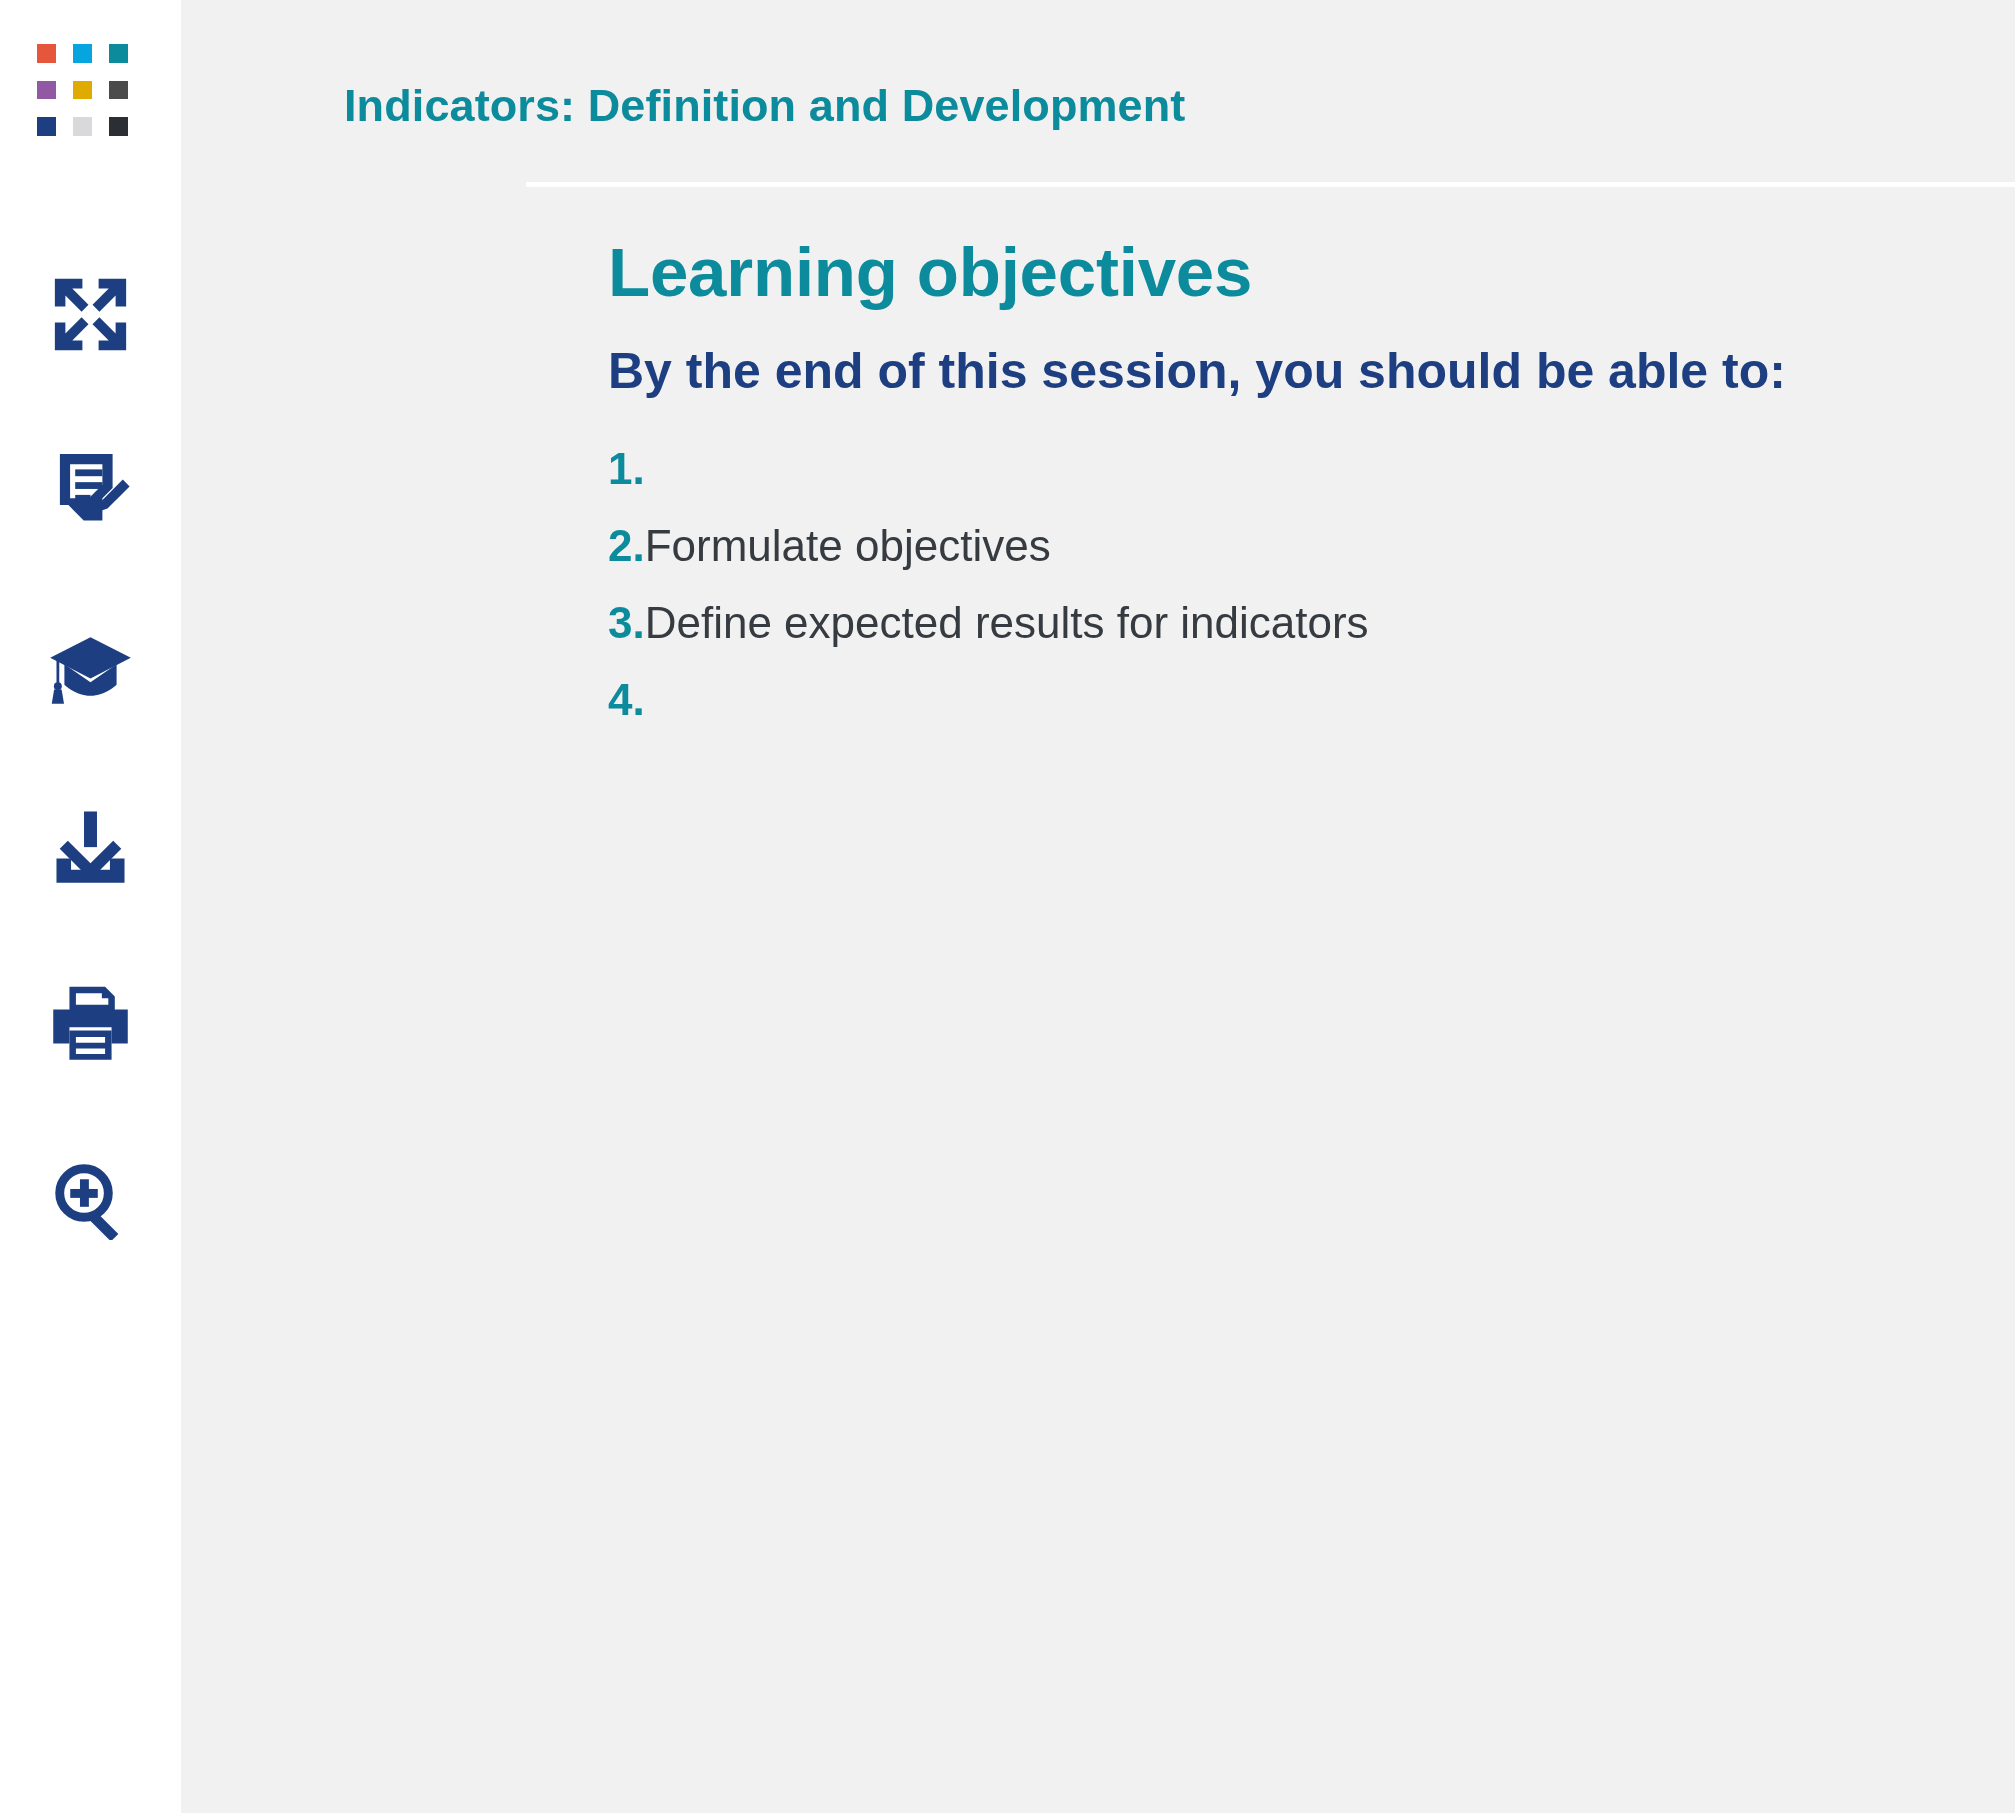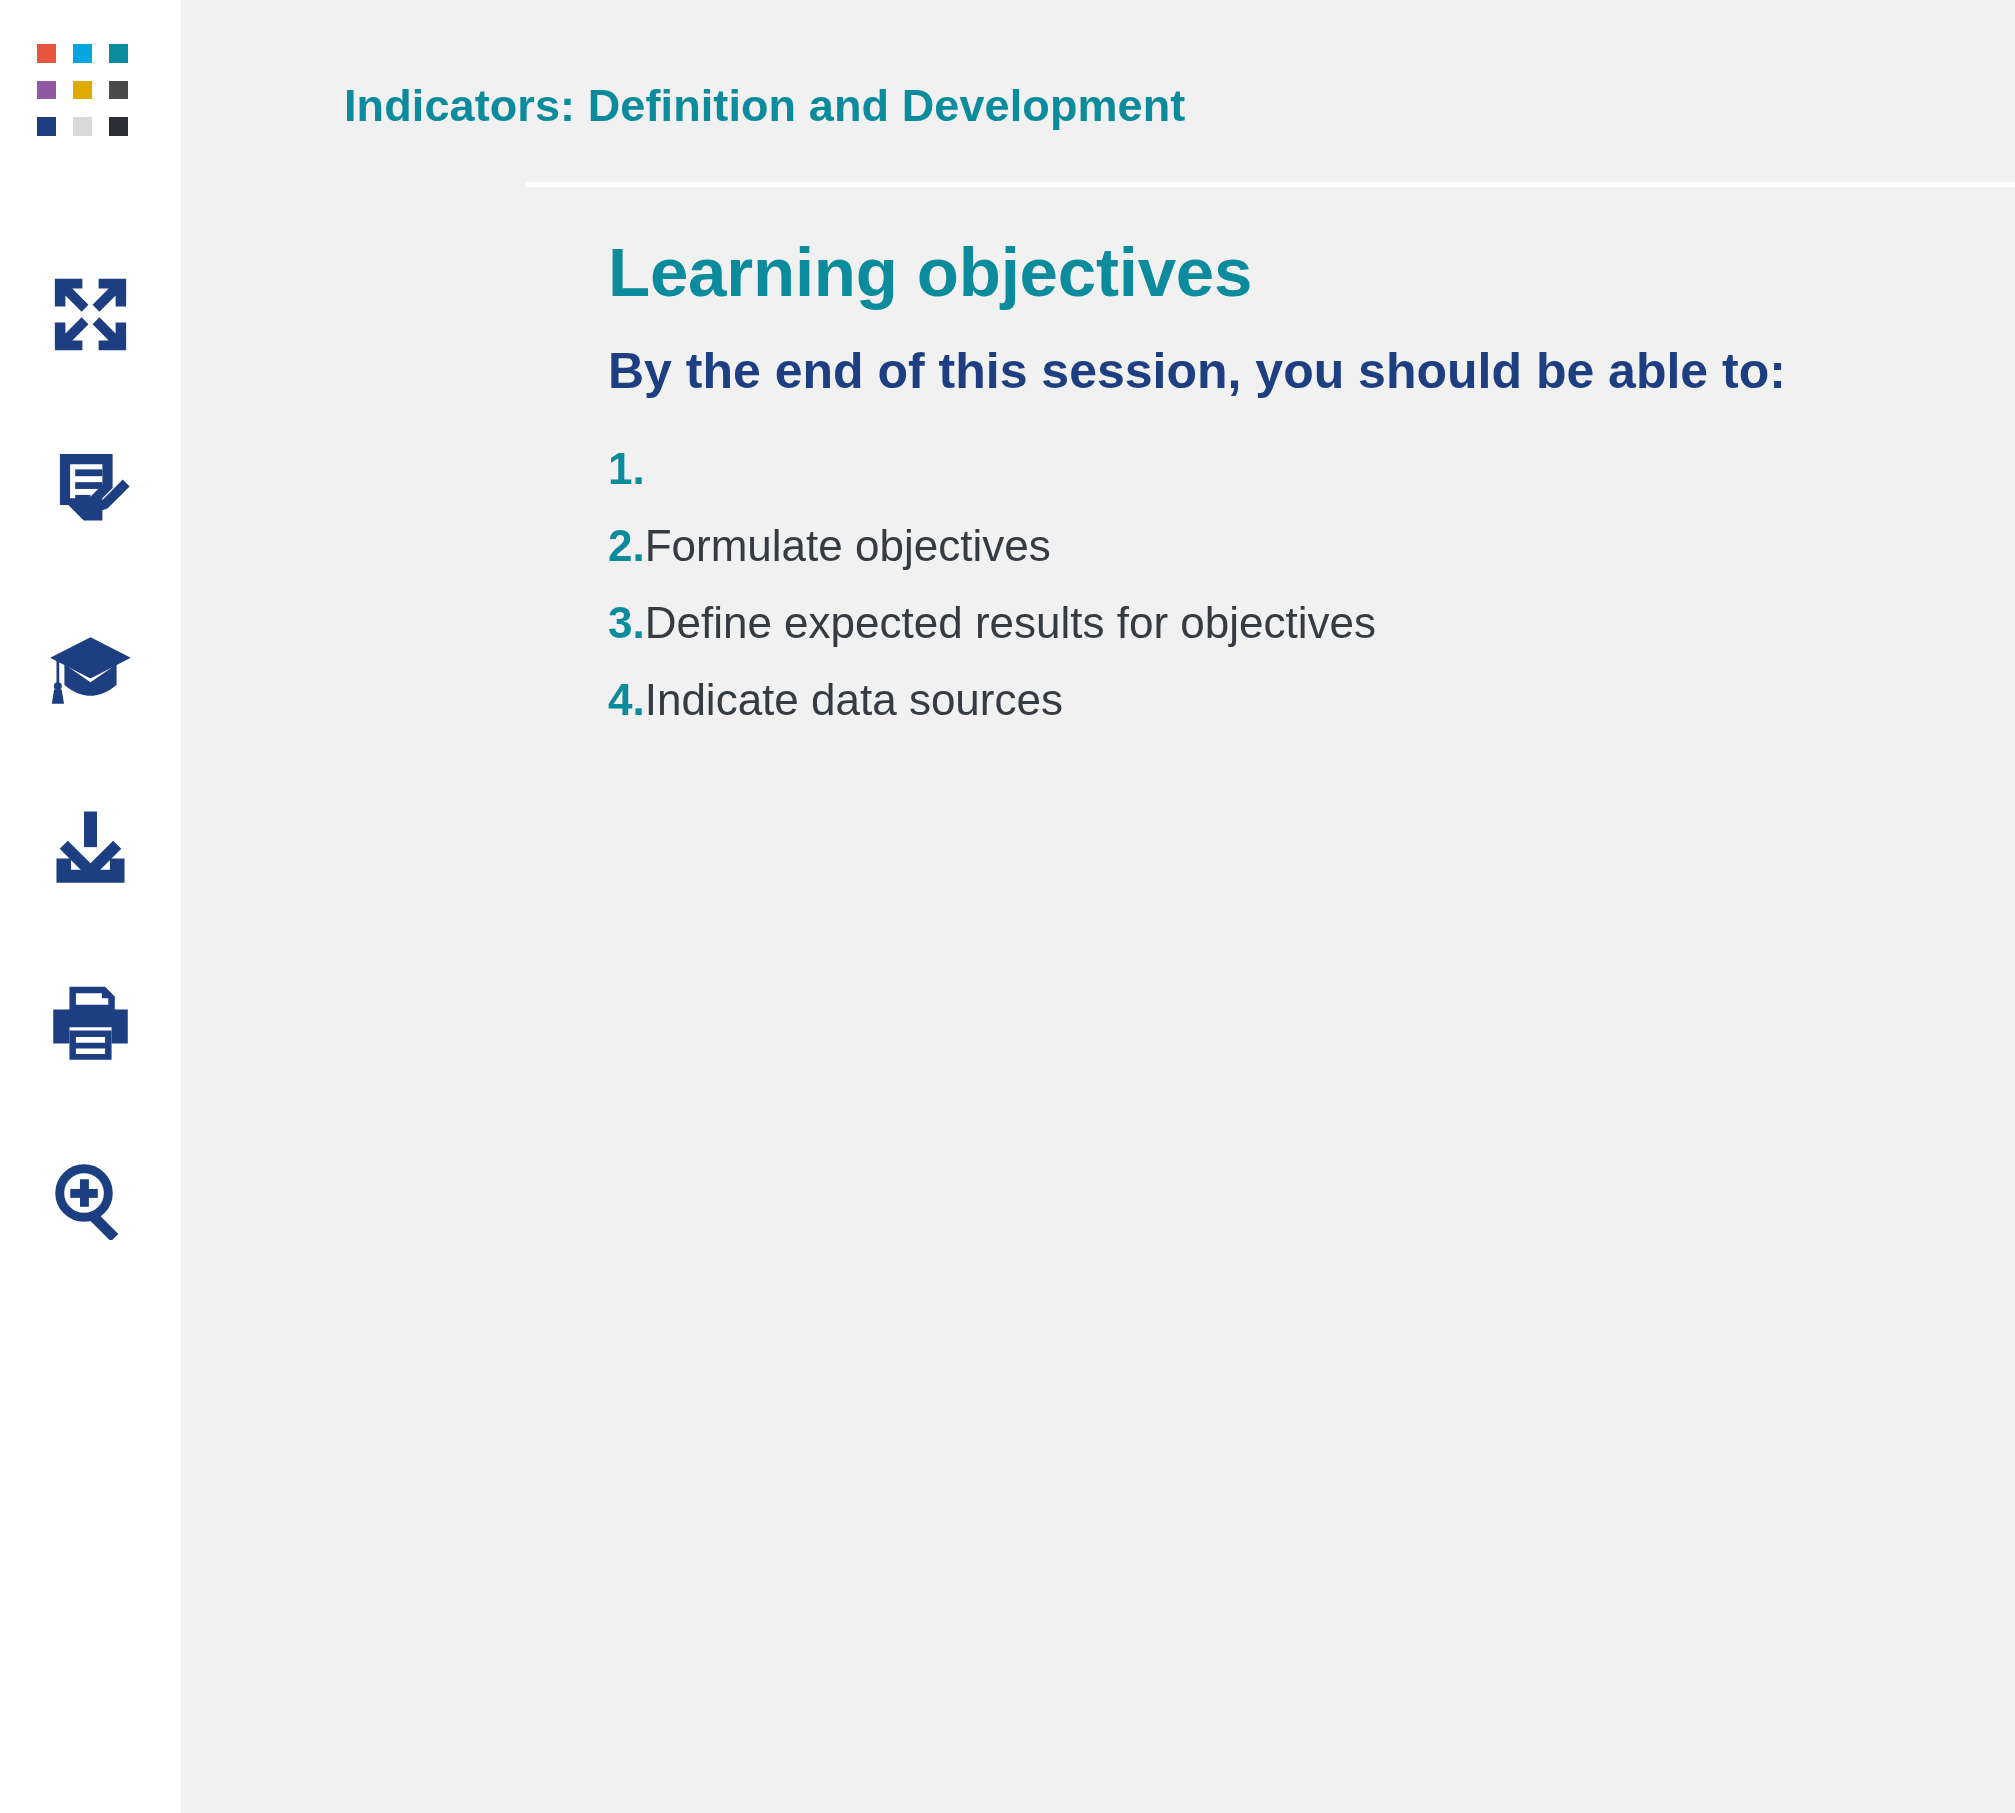--- a/index.html
+++ b/index.html
@@ -261,25 +261,24 @@
       <ol class="objective-list">
         <li class="objective-item">
           <span class="objective-num">1.</span>
         </li>
         <li class="objective-item">
           <span class="objective-num">2.</span>
           <span class="objective-text">Formulate objectives</span>
         </li>
         <li class="objective-item">
           <span class="objective-num">3.</span>
-          <span class="objective-text">Define expected results for objectives</span>
+          <span class="objective-text">Define expected results for indicators</span>
         </li>
         <li class="objective-item">
           <span class="objective-num">4.</span>
-          <span class="objective-text">Indicate data sources</span>
         </li>
       </ol>
     </div>
 
   </div>
 
 </div>
 
 
 </body></html>

